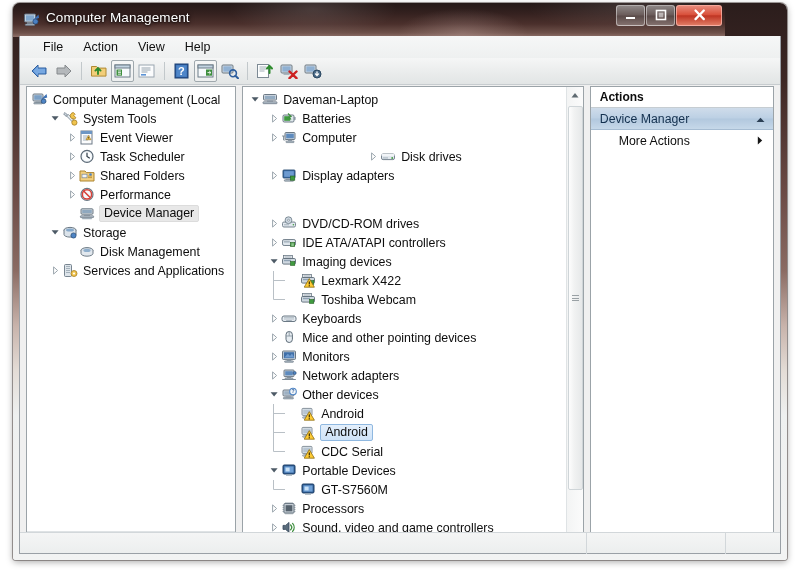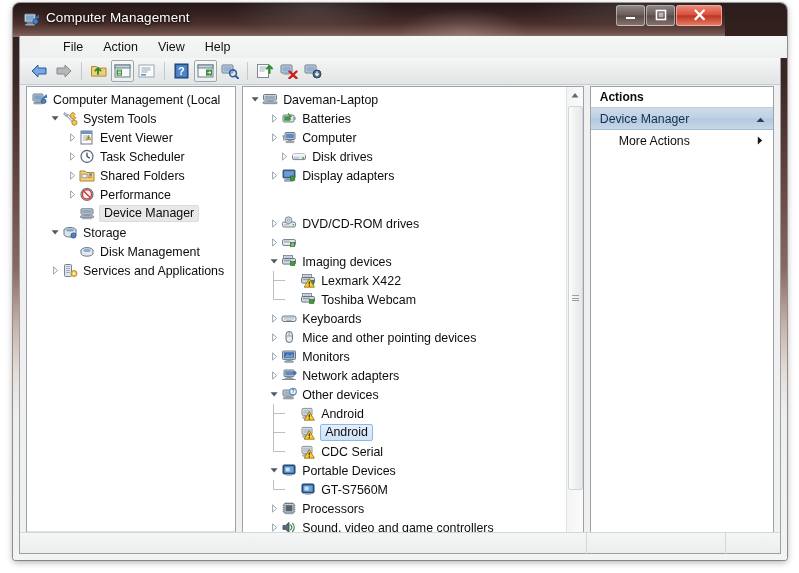--- a/index.html
+++ b/index.html
@@ -71,21 +71,21 @@
     width: 762px; height: 518px;
     background: #f0f0f0;
     border: 1px solid #9aa0a6;
     border-top: none;
   }
 
   
   #menubar {
     position: absolute; left: 0; top: 0; width: 100%; height: 22px;
     background: linear-gradient(to bottom, #f6f7f7 0%, #eef0f0 100%);
-    display: flex; align-items: center; padding-left: 13px; margin-left: 20px;
+    display: flex; align-items: center; padding-left: 13px;
   }
   .menu-item {
     font-size: 12.5px; color: #101010; padding: 2px 10px;
     white-space: nowrap; cursor: default;
   }
 
   
   #toolbar {
     position: absolute; left: 0; top: 22px; width: 100%; height: 27px;
     background: linear-gradient(to bottom, #f5f6f6 0%, #ebeded 50%, #e2e5e5 100%);
@@ -542,21 +542,21 @@
               </span>
               <span class="ticon"><svg width="16" height="15" viewBox="0 0 16 15">
       <rect x="4" y="2.5" width="10" height="7" rx="1" fill="#cdd6de" stroke="#5e6c78" stroke-width=".9"></rect>
       <rect x="5.2" y="3.7" width="7.6" height="4.6" fill="#5e8bbe"></rect>
       <rect x="7" y="9.7" width="4" height="1.2" fill="#93a0ac"></rect>
       <rect x="5" y="11" width="8" height="1.6" rx=".5" fill="#b8c4ce" stroke="#5e6c78" stroke-width=".6"></rect>
       <path d="M1 6 h3 M2.5 6 v4 h2" stroke="#7d8a94" stroke-width=".9" fill="none"></path>
                 </svg></span>
               <span class="tlabel">Computer</span>
             </div>
-            <div class="trow" style="padding-left: 35px;">
+            <div class="trow" style="padding-left: 25px; justify-content: center;">
               <span class="twist">
                 <svg width="7" height="9" viewBox="0 0 7 9">
                   <path d="M1.6 0.9 L5.6 4.5 L1.6 8.1 Z" fill="none" stroke="#9aa5ad" stroke-width="1"></path>
                 </svg>
               </span>
               <span class="ticon"><svg width="16" height="15" viewBox="0 0 16 15">
       <rect x="1.5" y="5" width="13" height="5.6" rx="1.6" fill="#e2e8ee" stroke="#6a7884" stroke-width=".9"></rect>
       <rect x="1.5" y="5" width="13" height="2" rx="1" fill="#f2f5f8"></rect>
       <circle cx="12.2" cy="9" r=".9" fill="#3f9b3f"></circle>
       <rect x="3" y="8.4" width="5" height="1.1" fill="#aab6c0"></rect>
@@ -598,20 +598,21 @@
                 <svg width="7" height="9" viewBox="0 0 7 9">
                   <path d="M1.6 0.9 L5.6 4.5 L1.6 8.1 Z" fill="none" stroke="#9aa5ad" stroke-width="1"></path>
                 </svg>
               </span>
               <span class="ticon"><svg width="16" height="15" viewBox="0 0 16 15">
       <rect x="1.5" y="4.5" width="13" height="6" rx="1.6" fill="#dfe6ec" stroke="#6a7884" stroke-width=".9"></rect>
       <rect x="2.8" y="5.6" width="6" height="2" fill="#aab6c0"></rect>
       <rect x="9.5" y="7.6" width="4.2" height="3.8" fill="#3f9b3f" stroke="#23621f" stroke-width=".6"></rect>
       <path d="M10.4 9 h2.4 M10.4 10.2 h2.4" stroke="#ffffff" stroke-width=".6"></path>
                 </svg></span>
+              <span class="tlabel">IDE ATA/ATAPI controllers</span>
             </div>
             <div class="trow" style="padding-left: 25px;">
               <span class="twist">
                 <svg width="9" height="7" viewBox="0 0 9 7">
                   <path d="M0.6 1.2 L7.6 1.2 L4.1 5.6 Z" fill="#4d5a66"></path>
                 </svg>
               </span>
               <span class="ticon"><svg width="16" height="15" viewBox="0 0 16 15">
       <rect x="2.5" y="1.5" width="9" height="3" fill="#f5f7f9" stroke="#6a7884" stroke-width=".8"></rect>
       <path d="M3.5 2.3 h7 M3.5 3.4 h7" stroke="#9aa8b3" stroke-width=".6"></path>

